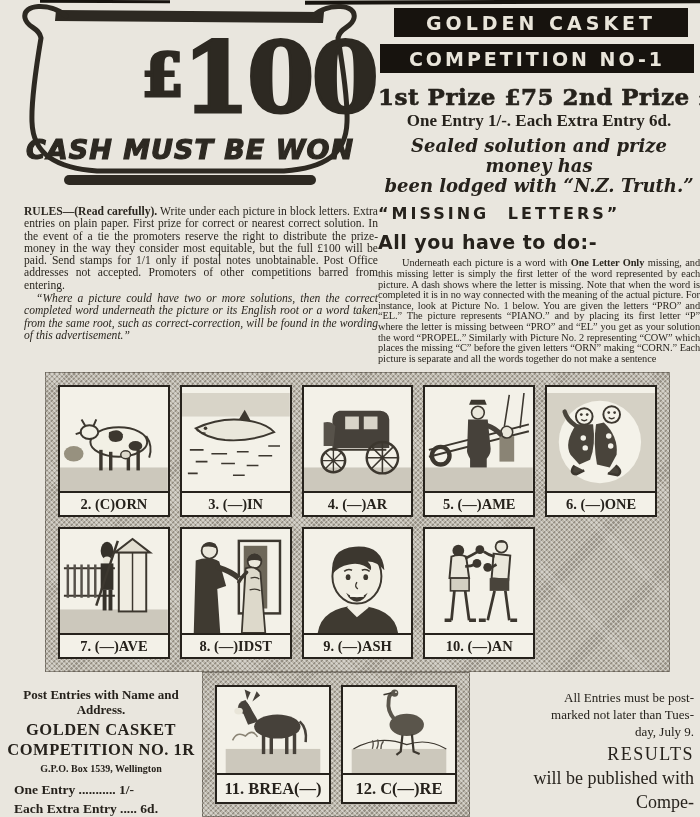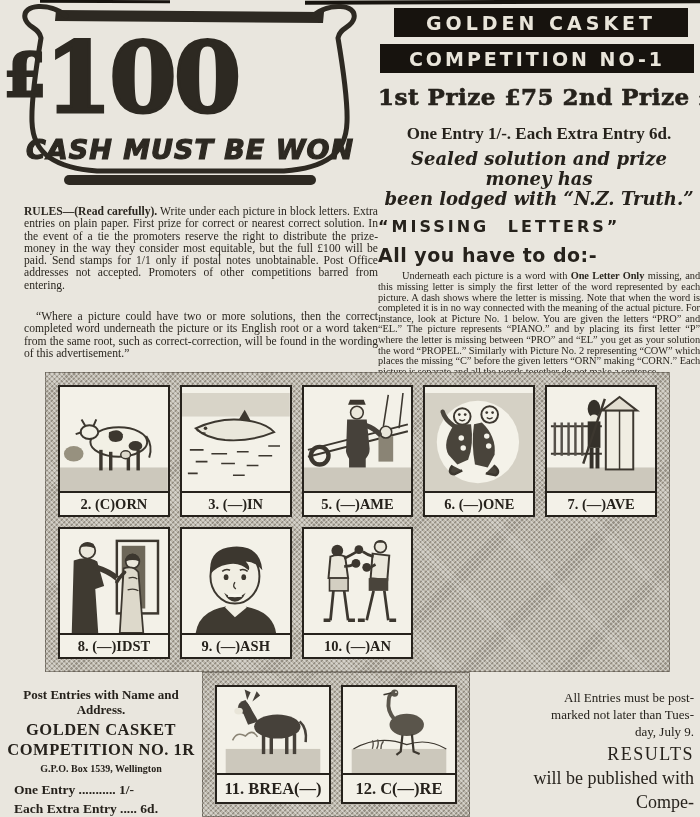--- a/index.html
+++ b/index.html
@@ -10,21 +10,21 @@
       radial-gradient(circle at 70% 60%, rgba(120,110,95,.05) 0 2px, transparent 3px),
       #e9e6de;
     font-family:"Liberation Serif", serif;
     color:#26221c;
   }
   .tear{position:absolute;background:#17140f;}
   
   #casket{position:absolute;left:4px;top:0;width:372px;height:202px;}
   #casket svg{position:absolute;left:0;top:0;}
   #casket .amount{
-    position:absolute;left:0;top:30px;width:100%;text-align:left;
+    position:absolute;left:0;top:30px;width:100%;text-align:right;
     font-family:"DejaVu Serif", serif;font-weight:900;font-size:97px;line-height:1;
     letter-spacing:-3px;color:#2d2922;-webkit-text-stroke:3px #2d2922;
   }
   #casket .amount .cur{font-size:60px;position:relative;top:-16px;margin-right:2px;}
   #casket .slogan{
     position:absolute;left:0;top:134px;width:100%;text-align:center;
     font-family:"DejaVu Sans", sans-serif;font-style:italic;font-weight:900;
     font-size:27px;letter-spacing:1px;color:#2d2922;-webkit-text-stroke:1.2px #2d2922;
   }
   
@@ -34,21 +34,21 @@
     font-family:"DejaVu Sans", sans-serif;font-weight:800;
     font-size:19px;letter-spacing:4px;padding:4px 0 3px;
   }
   #bar1{margin:0 12px 7px 16px;}
   #bar2{margin:0 6px 0 2px;letter-spacing:3px;}
   .prizes{
     margin-top:10px;text-align:center;font-family:"DejaVu Serif", serif;
     font-weight:900;font-size:23px;letter-spacing:.5px;white-space:nowrap;
     -webkit-text-stroke:.6px #26221c;
   }
-  .fees{margin-top:14px;text-align:center;font-weight:700;font-size:17px;}
+  .fees{margin-top:1px;text-align:center;font-weight:700;font-size:17px;}
   .lodged{
     margin-top:5px;text-align:center;font-family:"DejaVu Serif", serif;
     font-style:italic;font-weight:700;font-size:18px;line-height:1.1;white-space:pre-line;
   }
   .missing{
     margin-top:9px;font-family:"DejaVu Sans", sans-serif;
     font-weight:800;font-size:16px;letter-spacing:3px;word-spacing:10px;
   }
   .howto-h{
     margin-top:8px;font-family:"DejaVu Sans", sans-serif;font-weight:800;
@@ -56,21 +56,21 @@
   }
   .howto-b{
     margin-top:5px;font-size:10.4px;line-height:1.02;text-align:justify;
     text-indent:24px;letter-spacing:-.1px;color:#2b2720;
   }
   .howto-b b{font-weight:700;}
   
   #rules{position:absolute;left:24px;top:206px;width:354px;
     font-size:11.6px;line-height:1.06;text-align:justify;color:#2b2720;}
   #rules .lead{font-weight:700;}
-  #rules .p2{margin-top:19px;text-indent:12px;}
+  #rules .p2{margin-top:1px;text-indent:12px;font-style:italic;}
   
   .hatch{
     background:
       repeating-linear-gradient(45deg, rgba(255,255,255,.35) 0 1.5px, transparent 1.5px 3.5px),
       repeating-linear-gradient(-45deg, rgba(58,52,42,.30) 0 1.5px, transparent 1.5px 3.5px),
       #bdb8ac;
     box-sizing:border-box;border:1px solid rgba(58,52,42,.45);
   }
   #grid-main{
     position:absolute;left:45px;top:372px;width:625px;height:300px;
@@ -170,20 +170,37 @@
           <path d="M14 36 Q40 24 66 28 Q86 31 94 40 Q70 50 44 48 Q24 46 14 36 Z" fill="#eae7db" stroke="#3c372f" stroke-width="2"></path>
           <path d="M58 27 L64 17 L70 28 Z" fill="#3c372f"></path>
           <circle cx="24" cy="36" r="1.8" fill="#3c372f"></circle>
           <path d="M15 38 q4 3 9 3" stroke="#3c372f" stroke-width="1.5" fill="none"></path>
           <path d="M8 58 h14 M30 62 h16 M56 60 h12 M78 64 h14 M14 70 h12 M40 72 h14 M66 74 h12 M88 54 h12 M6 82 h10 M52 84 h12" stroke="#3c372f" stroke-width="1.6"></path>
         </svg>
       </div>
       <div class="cap">3. (—)IN</div>
     </div>
 
+    <div class="cell">
+      <div class="pic">
+        <svg viewBox="0 0 110 100" preserveAspectRatio="xMidYMax meet">
+          <rect x="0" y="76" width="110" height="24" fill="#ccc8bc"></rect>
+          <path d="M36 18 h42 a9 9 0 0 1 9 9 v29 h-58 v-29 a9 9 0 0 1 7 -9" fill="#46413a"></path>
+          <rect x="42" y="24" width="14" height="13" fill="#d8d4c8"></rect>
+          <rect x="61" y="24" width="14" height="13" fill="#d8d4c8"></rect>
+          <path d="M20 30 q8 -2 12 4 l-2 20 h-10 z" fill="#57524a"></path>
+          <circle cx="80" cy="66" r="16" fill="none" stroke="#3c372f" stroke-width="2.5"></circle>
+          <path d="M80 50 v32 M64 66 h32 M69 55 l22 22 M69 77 l22 -22" stroke="#3c372f" stroke-width="1.6"></path>
+          <circle cx="30" cy="69" r="12" fill="none" stroke="#3c372f" stroke-width="2.5"></circle>
+          <path d="M30 57 v24 M18 69 h24 M22 61 l16 16 M22 77 l16 -16" stroke="#3c372f" stroke-width="1.4"></path>
+          <path d="M28 58 h56" stroke="#3c372f" stroke-width="2"></path>
+        </svg>
+      </div>
+      <div class="cap">4. (—)AR</div>
+    </div>
 
     <div class="cell">
       <div class="pic">
         <svg viewBox="0 0 110 100" preserveAspectRatio="xMidYMax meet">
           <rect x="0" y="76" width="110" height="24" fill="#ccc8bc"></rect>
           <path d="M4 58 L106 32 M4 65 L106 39" stroke="#3c372f" stroke-width="2" fill="none"></path>
           <path d="M86 2 L81 34 M101 0 L97 36" stroke="#3c372f" stroke-width="1.6"></path>
           <circle cx="16" cy="64" r="9" fill="none" stroke="#3c372f" stroke-width="4.5"></circle>
           <rect x="76" y="44" width="15" height="26" fill="#8a8475"></rect>
           <circle cx="83.5" cy="40" r="6" fill="#e9e6da" stroke="#3c372f" stroke-width="1.6"></circle>

